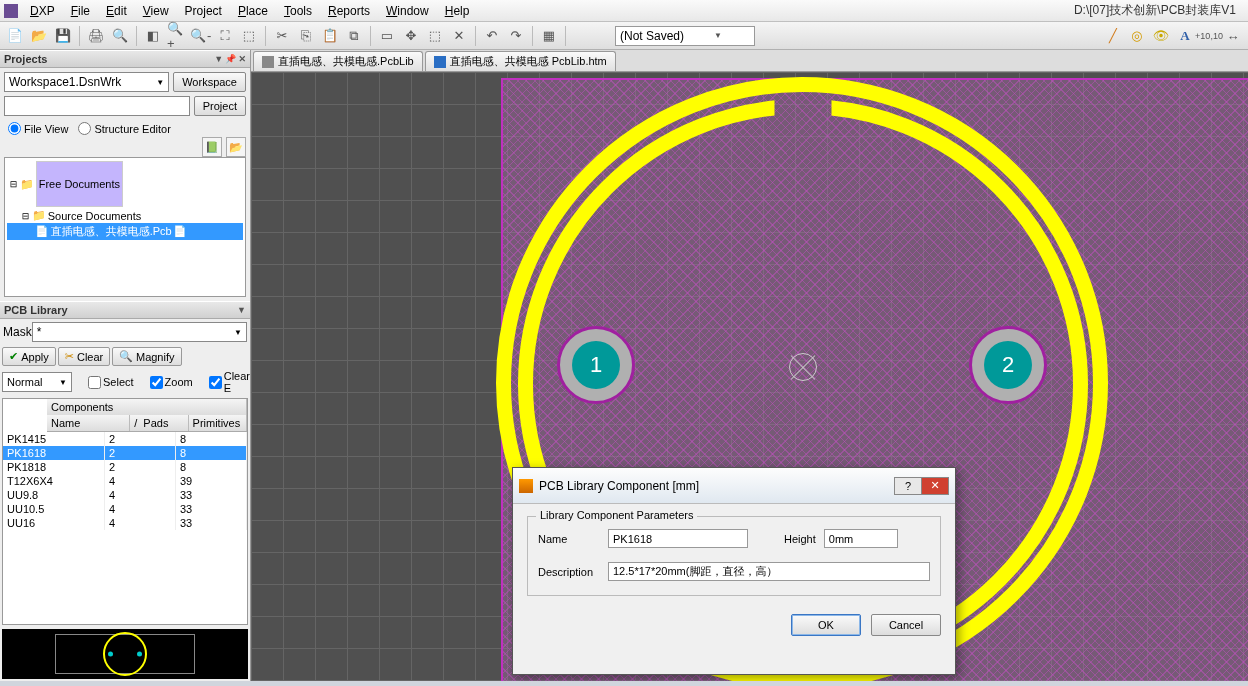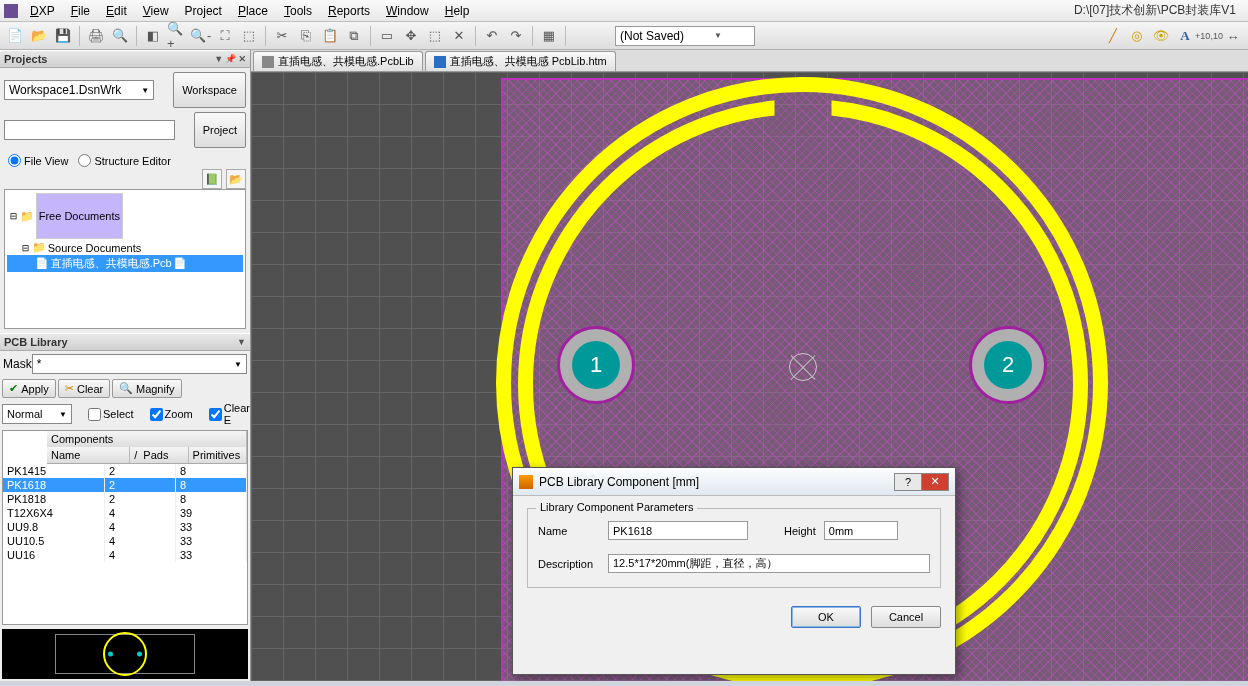--- a/index.html
+++ b/index.html
@@ -13,24 +13,24 @@
 .tbtn { width: 22px; height: 22px; border: 1px solid transparent; display: flex; align-items: center; justify-content: center; font-size: 13px; color: #555; cursor: pointer; border-radius: 2px; }
 .tsep { width: 1px; height: 20px; background: #bbb; margin: 0 3px; }
 .tcombo { height: 20px; border: 1px solid #999; background: #fff; padding: 0 4px; font-size: 12px; min-width: 140px; display:flex; align-items:center; gap:30px;margin-left:44px;}
 .tcombo .dd { font-size:8px; color:#555;}
 .toolbar .right { margin-left: auto; display: flex; gap: 2px; }
 .main { display: flex; height: calc(686px - 22px - 28px - 5px); }
 .sidebar { width: 251px; height:100%; background: #eee; border-right: 1px solid #999; display: flex; flex-direction: column; }
 .panel-hdr { height: 18px; background: linear-gradient(#e8e8e8, #d0d0d0); border-top: 1px solid #fff; border-bottom: 1px solid #aaa; display: flex; align-items: center; padding: 0 4px; font-weight: bold; color: #333; font-size:11px;}
 .panel-hdr .ctrls { margin-left: auto; display: flex; gap: 2px; font-size: 9px; color: #555; }
 .panel-body { background: #eee; padding: 4px; }
-.row { display: flex; align-items: center; gap: 19px; margin-bottom: 4px; }
+.row { display: flex; align-items: center; gap: 4px; margin-bottom: 4px; }
 .combo { height: 20px; border: 1px solid #888; background: #fff; padding: 0 4px; flex:1; display:flex; align-items:center;}
 .combo .dd { margin-left:auto; font-size:8px;}
-.btn { height: 36px; border: 1px solid #888; background: linear-gradient(#fafafa, #ddd); padding: 0 8px; font-size: 11px; border-radius:2px; cursor:pointer;}
+.btn { height: 20px; border: 1px solid #888; background: linear-gradient(#fafafa, #ddd); padding: 0 8px; font-size: 11px; border-radius:2px; cursor:pointer;}
 .radio-row { display:flex; gap:10px; padding:2px 4px;}
 .radio-row label { display:flex; align-items:center; gap:3px; font-size:11px;}
 .icon-row { display:flex; justify-content:flex-end; gap:4px;}
 .icon-row .ibtn { width:20px; height:20px; border:1px solid #aaa; background:#f5f5f5; display:flex; align-items:center; justify-content:center; font-size:11px;}
 .tree { border:1px solid #999; background:#fff; height:140px; padding:2px; font-size:11px; overflow:hidden;}
 .tree-row { padding:1px 2px; display:flex; align-items:center; gap:2px; white-space:nowrap;}
 .tree-row .exp { width:9px; text-align:center; font-size:9px;}
 .tree-row .fold { color:#2a7; }
 .tree-row.sel { background:#3399ff; color:#fff;}
 .tree-label { background:#c4b5fd; border:1px solid #ccc; padding:16px 2px;}
@@ -77,21 +77,21 @@
 .pad .inner { width:48px; height:48px; background:#009999; border-radius:50%; display:flex; align-items:center; justify-content:center; color:#fff; font-size:22px; font-family:Arial;}
 .pad1 { left:306px; top:254px;}
 .pad2 { left:718px; top:254px;}
 .origin { position:absolute; left:535px; top:278px; width:34px; height:34px;}
 .origin::before,.origin::after { content:""; position:absolute; background:#ccc;}
 .origin::before { width:100%; height:1px; top:50%; transform:rotate(45deg);}
 .origin::after { width:100%; height:1px; top:50%; transform:rotate(-45deg);}
 .origin .c { position:absolute; inset:3px; border:1px solid #ccc; border-radius:50%;}
 
 .dlg { position:absolute; left:512px; top:467px; width:444px; height:208px; background:#f0f0f0; border:1px solid #555; box-shadow:3px 3px 10px rgba(0,0,0,.4);}
-.dlg-title { height:28px; background:linear-gradient(#fdfdfd,#e0e8f0); border-bottom:1px solid #bbb; display:flex; align-items:center; padding:0 6px; font-size:12px;}
+.dlg-title { height:36px; background:linear-gradient(#fdfdfd,#e0e8f0); border-bottom:1px solid #bbb; display:flex; align-items:center; padding:0 6px; font-size:12px;}
 .dlg-title .ticon { width:14px; height:14px; background:linear-gradient(#f90,#c60); margin-right:6px;}
 .dlg-title .wbtns { margin-left:auto; display:flex;}
 .dlg-title .wb { width:28px; height:18px; border:1px solid #888; background:#e8e8e8; margin-left:-1px; display:flex; align-items:center; justify-content:center; font-size:11px;}
 .dlg-title .wb.close { background:#d04030; color:#fff;}
 .dlg-body { padding:12px 14px;}
 .gbox { border:1px solid #bbb; padding:12px 10px 10px; position:relative;}
 .gbox .gtitle { position:absolute; top:-8px; left:8px; background:#f0f0f0; padding:0 4px; font-size:11px;}
 .frow { display:flex; align-items:center; gap:8px; margin-bottom:14px; font-size:11px;}
 .frow .lbl { width:62px;}
 .frow input { border:1px solid #999; height:19px; padding:0 4px; font-size:11px;}

